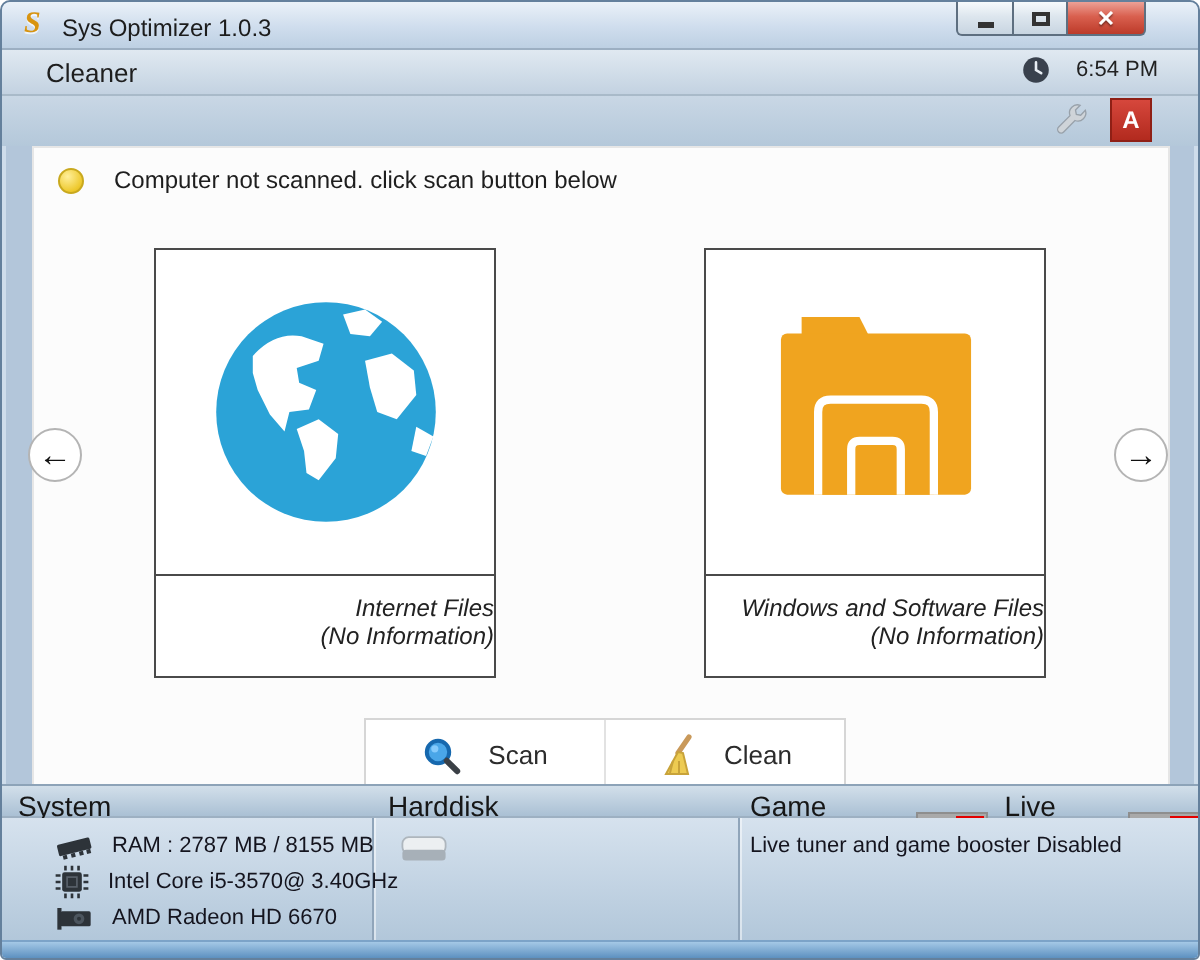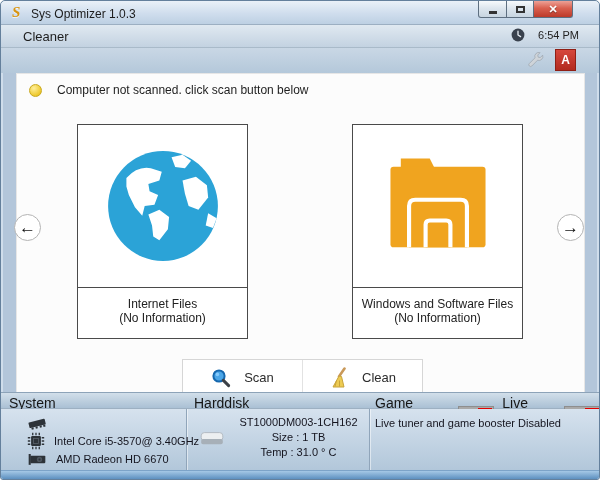--- a/index.html
+++ b/index.html
@@ -48,21 +48,21 @@
   .dot { width:13px; height:13px; border-radius:50%;
     background:radial-gradient(circle at 35% 30%, #ffef9a, #eec92e 70%, #d8ae18);
     border:1px solid #c9a91e; }
   .msg-text { font-size:12px; color:#1e1e1e; }
   .card { position:absolute; top:50px; width:171px; height:215px; background:#fff;
     border:1px solid #4a4a4a; cursor:pointer; }
   .card.c0 { left:60px; }
   .card.c1 { left:335px; }
   .card-icon { height:163px; display:flex; align-items:center; justify-content:center;
     border-bottom:1px solid #4a4a4a; }
-  .card-caption { height:50px; text-align:center; padding-top:9px; }
+  .card-caption { height:50px; text-align:right; padding-top:9px;font-style:italic; }
   .card-title { font-size:12px; color:#222; }
   .card-sub { font-size:12px; color:#222; }
   .nav { position:absolute; width:27px; height:27px; border-radius:50%;
     background:#fff; border:1px solid #b4b4b4; color:#111; font-size:17px; font-weight:bold;
     text-align:center; line-height:25px; cursor:pointer; top:141px; }
   .nav.left { left:13px; }
   .nav.right { left:556px; }
   .actions { position:absolute; left:165px; top:285px; width:241px; height:36px;
     background:#fff; border:1px solid #d6d6d6; border-bottom:none; display:flex; }
   .action { flex:1; display:flex; align-items:center; justify-content:center; gap:13px;
@@ -222,20 +222,21 @@
       <div class="sys-row r0">
         <svg width="20" height="16" viewBox="0 0 24 18">
           <g transform="rotate(-14 12 9)">
             <rect x="2" y="6" width="20" height="7" rx="1" fill="#2d3339"></rect>
             <rect x="4" y="13" width="2.5" height="2.5" fill="#2d3339"></rect>
             <rect x="9" y="13" width="2.5" height="2.5" fill="#2d3339"></rect>
             <rect x="14" y="13" width="2.5" height="2.5" fill="#2d3339"></rect>
             <rect x="18.5" y="13" width="2.5" height="2.5" fill="#2d3339"></rect>
           </g>
         </svg>
+        <span>RAM : 2787 MB / 8155 MB</span>
       </div>
       <div class="sys-row r1">
         <svg width="18" height="18" viewBox="0 0 22 22">
           <rect x="5" y="5" width="12" height="12" rx="1.5" fill="#2d3339"></rect>
           <rect x="8" y="8" width="6" height="6" fill="none" stroke="#59626b" stroke-width="1"></rect>
           <g stroke="#2d3339" stroke-width="1.6">
             <line x1="7" y1="1" x2="7" y2="4"></line>
               <line x1="11" y1="1" x2="11" y2="4"></line>
               <line x1="15" y1="1" x2="15" y2="4"></line>
             <line x1="7" y1="18" x2="7" y2="21"></line>
@@ -259,25 +260,20 @@
           <circle cx="15" cy="8.5" r="1.2" fill="#2d3339"></circle>
         </svg>
         <span>AMD Radeon HD 6670</span>
       </div>
 
       <div class="hdd-block">
         <svg width="26" height="18" viewBox="0 0 28 20">
           <rect x="2" y="4" width="24" height="9" rx="3.5" fill="#eceff1" stroke="#aeb6bd" stroke-width="1"></rect>
           <rect x="2" y="11" width="24" height="6" rx="2" fill="#a7b0b8"></rect>
         </svg>
-        <div class="hdd-text">
-          <div>ST1000DM003-1CH162</div>
-          <div>Size : 1 TB</div>
-          <div>Temp : 31.0 ° C</div>
-        </div>
       </div>
 
       <div class="booster-status">Live tuner and game booster Disabled</div>
     </div>
   </div>
 
   <div class="bottom-frame"></div>
 </div>
 
 </body></html>

